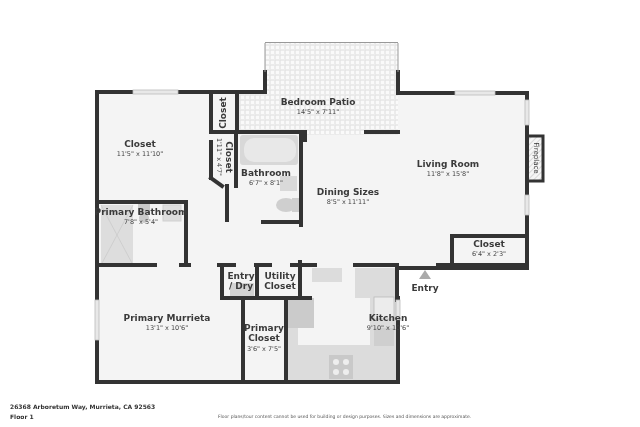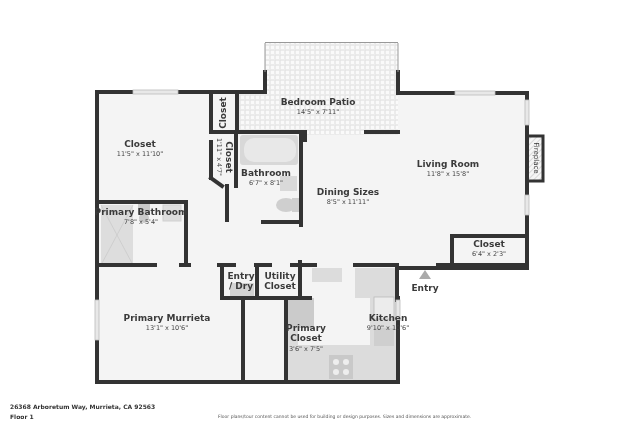--- a/index.html
+++ b/index.html
@@ -173,21 +173,21 @@
   <span class="n">Utility</span>
   <span class="n">Closet</span>
 </div>
 <div class="lbl" style="left:425px;top:288px;">
   <span class="n">Entry</span>
 </div>
 <div class="lbl" style="left:167px;top:323px;">
   <span class="n">Primary Murrieta</span>
   <span class="d">13'1" x 10'6"</span>
 </div>
-<div class="lbl" style="left:264px;top:338px;margin-left:42px;">
+<div class="lbl" style="left:264px;top:338px;">
   <span class="n">Primary</span>
   <span class="n">Closet</span>
   <span class="d">3'6" x 7'5"</span>
 </div>
 <div class="lbl" style="left:343px;top:323px;margin-left:45px;">
   <span class="n">Kitchen</span>
   <span class="d">9'10" x 10'6"</span>
 </div>
 
 <div class="footer-addr">26368 Arboretum Way, Murrieta, CA 92563</div>

